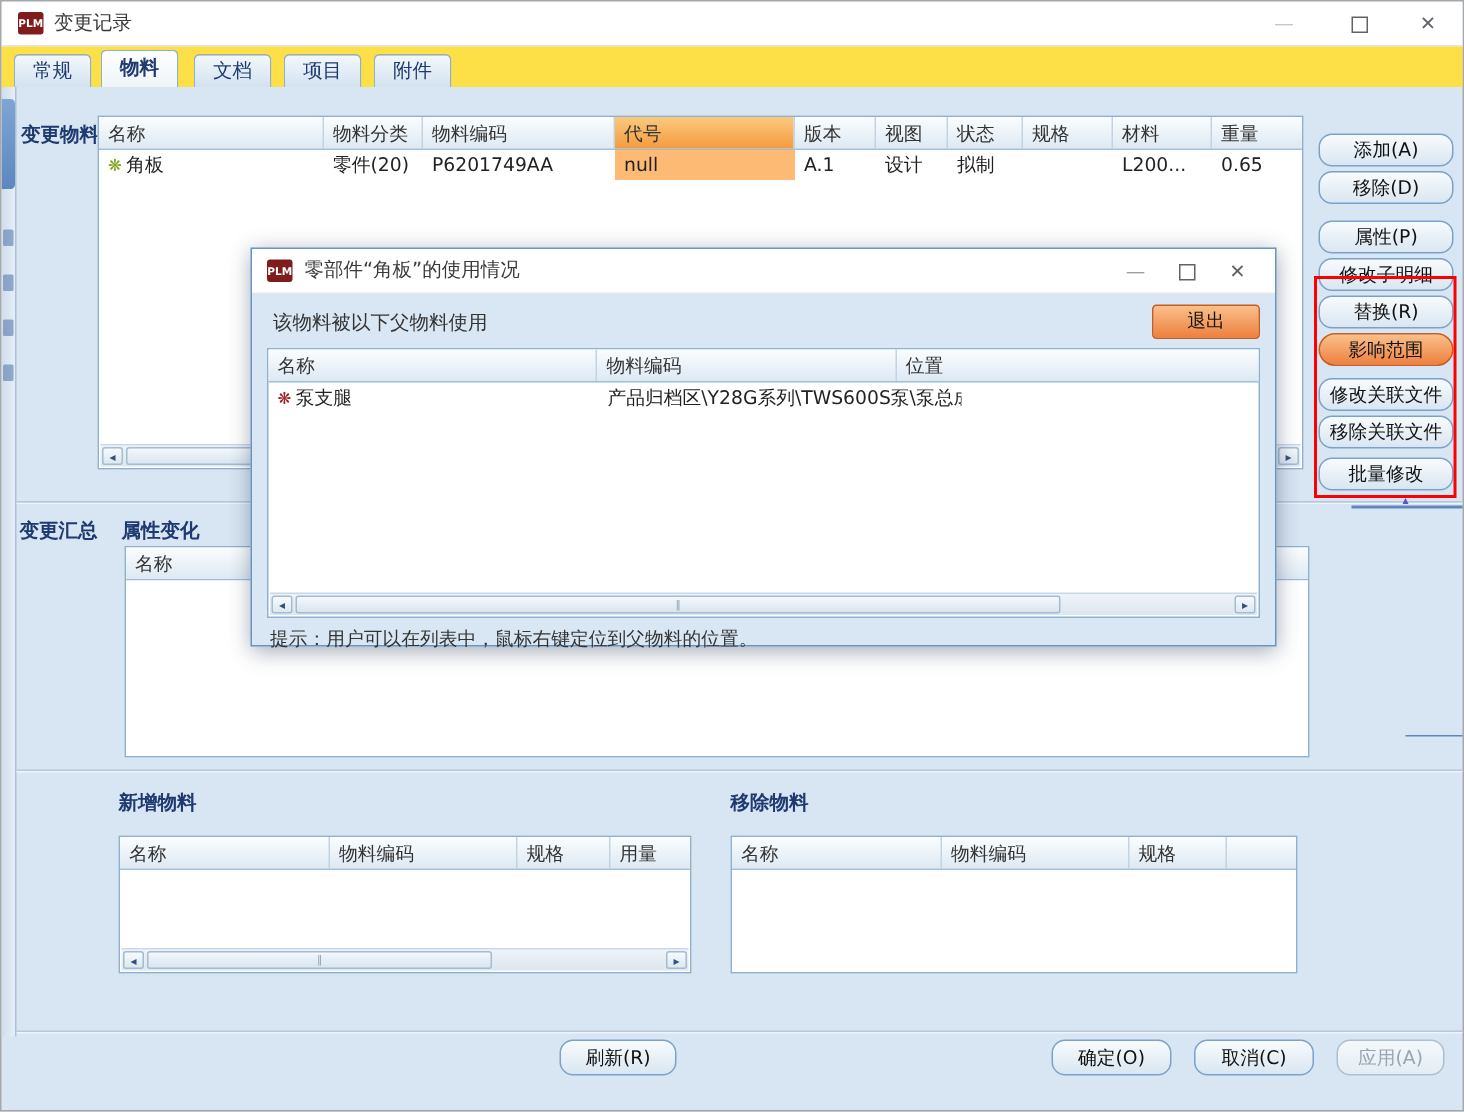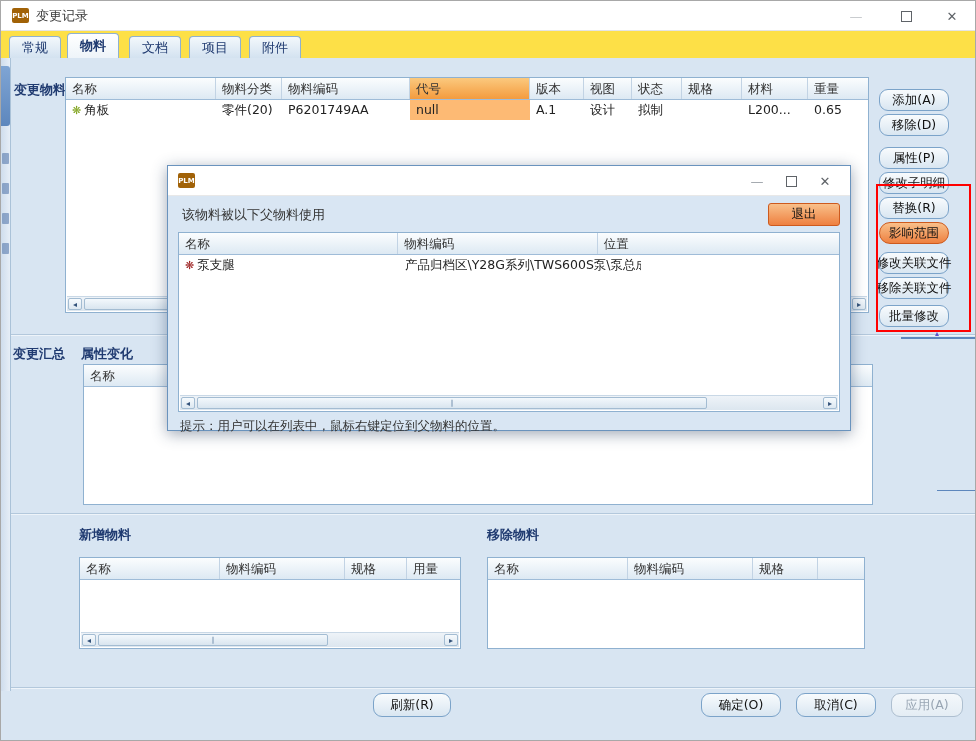--- a/index.html
+++ b/index.html
@@ -7,21 +7,21 @@
   body {
     position:relative;
     font-family:"DejaVu Sans","Liberation Sans",sans-serif;
     font-size:13px; color:#222;
     background:#d8e5f2;
     border:1px solid #a8a8a8;
     overflow:hidden;
   }
   
   .titlebar { position:absolute; left:0; top:0; width:976px; height:30px; background:#ffffff; border-bottom:1px solid #e4e4e4; }
-  .logo { position:absolute; left:11px; top:7px; width:17px; height:15px; background:#a16207; border-radius:2px;
+  .logo { position:absolute; left:11px; top:7px; width:17px; height:15px; background:#7f1d1d; border-radius:2px;
           color:#fff; font-weight:bold; font-size:7px; display:flex; align-items:center; justify-content:center; }
   .title-text { position:absolute; left:35px; top:0; height:30px; line-height:30px; color:#3a3a3a; font-size:13px; }
   .wc { position:absolute; top:0; width:34px; height:30px; display:flex; align-items:center; justify-content:center; font-size:13px; }
   .wc-min-main { right:104px; color:#c3c6ca; }
   .wc-max { right:54px; }
   .wc-max .sq { width:11px; height:11px; border:1px solid #5f6368; display:block; }
   .wc-close { right:8px; color:#5f6368; }
   
   .tabbar { position:absolute; left:0; top:30px; width:976px; height:27px; background:#fde047; }
   .tab { position:absolute; bottom:0; height:22px; padding:0 12px; line-height:21px;
@@ -66,21 +66,21 @@
   .sb-left { left:1px; } .sb-right { right:1px; }
   .sb-thumb { position:absolute; top:1px; height:12px; background:linear-gradient(#f3f8fc,#d9e5ef);
               border:1px solid #a3bcd2; border-radius:2px; font-size:7px; color:#8aa3bc;
               display:flex; align-items:center; justify-content:center; }
   
   .btn { position:absolute; display:flex; align-items:center; justify-content:center;
          background:linear-gradient(#f8fbfd,#d9e6f1); border:1px solid #7ba3c9; border-radius:9px;
          font-size:12.5px; color:#111; white-space:nowrap; }
   .btn-orange { background:linear-gradient(#f9c08a,#ee8040); border-color:#cd5a1e; }
   .btn-disabled { color:#98a5b3; border-color:#aebfd0; background:linear-gradient(#f4f8fb,#e4edf4); }
-  .sbtn { left:878px; width:70px; height:22px; }
+  .sbtn { left:878px; width:90px; height:22px; }
   
   .red-rect { position:absolute; left:875px; top:183px; width:95px; height:148px; border:2px solid #ff0000; z-index:40; }
   
   .dialog { position:absolute; left:166px; top:164px; width:684px; height:266px; background:#d9e6f3;
             border:1px solid #6a93bd; box-shadow:0 3px 14px rgba(40,60,90,.45); z-index:60; }
   .dialog .titlebar { position:absolute; left:0; top:0; width:682px; height:30px; background:#fff; border-bottom:1px solid #e8e8e8; }
   .dialog .wc-min { right:76px; color:#9aa0a6; }
   .dialog .wc-max { right:42px; }
   .dialog .wc-close { right:8px; }
   .dlg-desc { position:absolute; left:14px; top:40px; font-size:13px; color:#333; }
@@ -208,20 +208,21 @@
 
 <div class="divider" style="top:686px;"></div>
 <span class="btn" style="left:372px; top:692px; width:78px; height:24px;">刷新(R)</span>
 <span class="btn" style="left:700px; top:692px; width:80px; height:24px;">确定(O)</span>
 <span class="btn" style="left:795px; top:692px; width:80px; height:24px;">取消(C)</span>
 <span class="btn btn-disabled" style="left:890px; top:692px; width:72px; height:24px;">应用(A)</span>
 
 <div class="dialog">
   <div class="titlebar">
     <span class="logo" style="left:10px;">PLM</span>
+    <span class="title-text">零部件“角板”的使用情况</span>
     <span class="wc wc-min">—</span>
     <span class="wc wc-max">
         <span class="sq"></span>
       </span>
     <span class="wc wc-close" style="color:#5f6368;">✕</span>
   </div>
 
   <span class="dlg-desc">该物料被以下父物料使用</span>
   <span class="btn btn-orange dlg-exit">退出</span>
 

